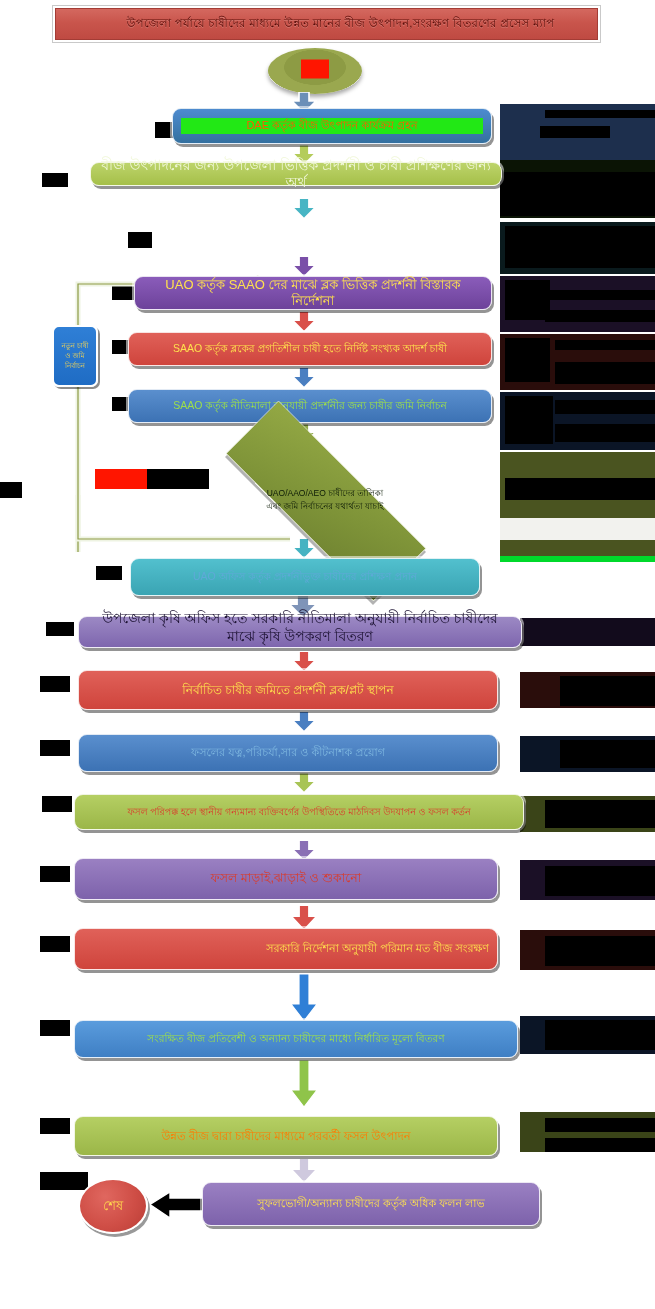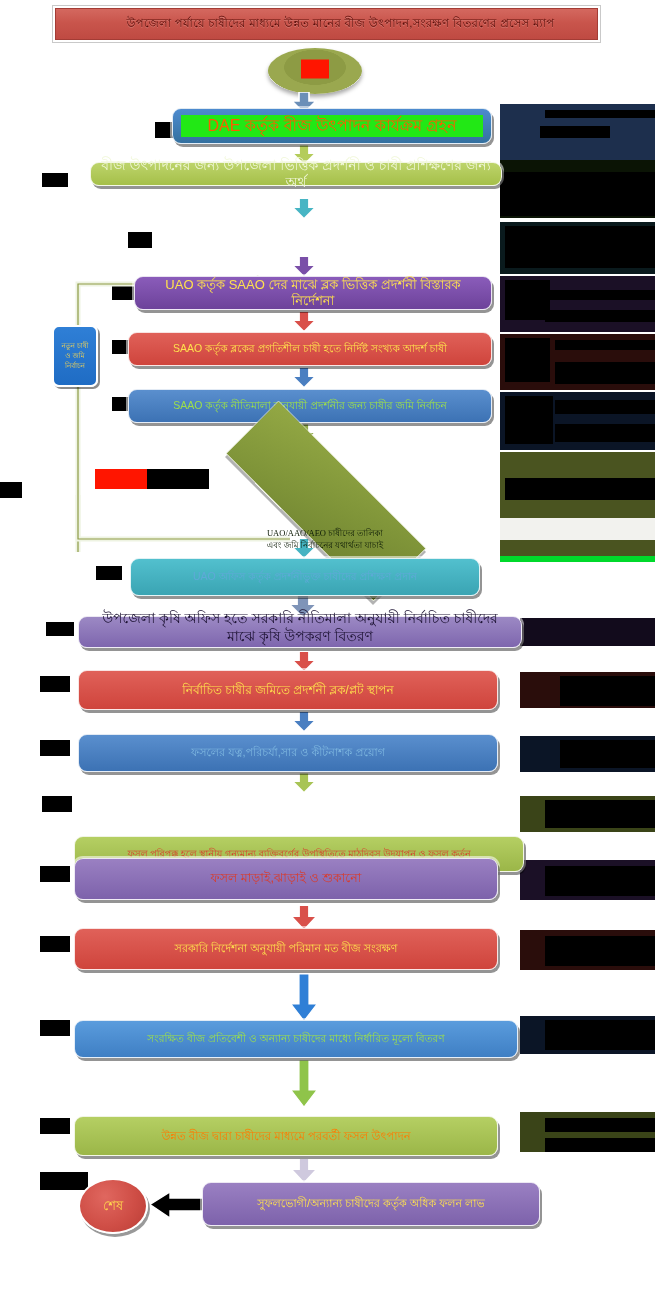--- a/index.html
+++ b/index.html
@@ -48,21 +48,21 @@
     box-shadow:0 3px 4px rgba(0,0,0,.35);
   }
   .start-core{
     position:absolute;left:50%;top:46%;transform:translate(-50%,-50%);
     width:28px;height:19px;background:#ff1500;
   }
 
   
   .diamond{
     position:absolute;
-    display:flex;align-items:flex-end;justify-content:center;font-family:Liberation Serif, serif;
+    display:flex;align-items:center;justify-content:center;
   }
   .diamond .dshape{
     position:absolute;left:0;top:0;width:100%;height:100%;
     background:linear-gradient(160deg,#93a844 0%,#7e9338 55%,#6d8030 100%);
     transform:rotate(45deg) scale(.707);
     border:1px solid #e9eedb;
     box-shadow:3px 4px 0 rgba(0,0,0,.30);
   }
   .diamond .dtext{
     position:relative;z-index:3;width:74%;text-align:center;
@@ -287,21 +287,21 @@
   </div>
 
   <div class="smallbox" style="left:52px;top:325px;width:46px;height:62px;">
     <div>
       <div>নতুন চাষী</div>
       <div>ও জমি</div>
       <div>নির্বাচন</div>
     </div>
   </div>
 
-  <div class="node" style="left:172px;top:108px;width:320px;height:36px;background:linear-gradient(180deg,#4d8bcf,#34709f);font-size:16px;color:#ff5a00;">
+  <div class="node" style="left:172px;top:108px;width:320px;height:36px;background:linear-gradient(180deg,#4d8bcf,#34709f);font-size:11px;color:#ff5a00;">
     <span style="background:#22e815;padding:1px 4px;">DAE  কর্তৃক  বীজ  উৎপাদন  কার্যক্রম  গ্রহন</span>
   </div>
 
   <div class="node" style="left:90px;top:162px;width:412px;height:24px;background:linear-gradient(180deg,#bdd46b,#a5bf49);font-size:14px;color:#f0f7d8;">
     <span>বীজ উৎপাদনের জন্য উপজেলা ভিত্তিক প্রদর্শনী ও চাষী প্রশিক্ষণের জন্য অর্থ</span>
   </div>
 
 
   <div class="node" style="left:134px;top:276px;width:358px;height:34px;background:linear-gradient(180deg,#8a5cba,#6d429a);font-size:13px;color:#ffe14d;">
     <span>UAO কর্তৃক   SAAO দের  মাঝে  ব্লক  ভিত্তিক  প্রদর্শনী  বিস্তারক  নির্দেশনা</span>
@@ -332,29 +332,29 @@
   </div>
 
   <div class="node" style="left:78px;top:670px;width:420px;height:40px;background:linear-gradient(180deg,#e06159,#cf443c);font-size:12px;color:#ffe14d;">
     <span>নির্বাচিত  চাষীর  জমিতে   প্রদর্শনী  ব্লক/প্লট  স্থাপন</span>
   </div>
 
   <div class="node" style="left:78px;top:734px;width:420px;height:38px;background:linear-gradient(180deg,#5a8fce,#3c72b4);font-size:11px;color:#7fb8e0;">
     <span>ফসলের  যত্ন,পরিচর্যা,সার  ও  কীটনাশক  প্রয়োগ</span>
   </div>
 
-  <div class="node" style="left:74px;top:794px;width:450px;height:36px;background:linear-gradient(180deg,#b5cf63,#9bb648);font-size:9.5px;color:#d93b2b;margin-top:42px;">
+  <div class="node" style="left:74px;top:794px;width:450px;height:36px;background:linear-gradient(180deg,#b5cf63,#9bb648);font-size:9.5px;color:#d93b2b;">
     <span>ফসল  পরিপক্ক  হলে  স্থানীয়  গন্যমান্য  ব্যক্তিবর্গের  উপস্থিতিতে  মাঠদিবস  উদযাপন  ও  ফসল  কর্তন</span>
   </div>
 
   <div class="node" style="left:74px;top:858px;width:424px;height:42px;background:linear-gradient(180deg,#9a80c2,#7d62ab);font-size:12.5px;color:#d93b2b;">
     <span>ফসল  মাড়াই,ঝাড়াই  ও  শুকানো</span>
   </div>
 
-  <div class="node" style="left:74px;top:928px;width:424px;height:42px;background:linear-gradient(180deg,#e06159,#cf443c);font-size:11px;color:#ffe14d;">
+  <div class="node" style="left:74px;top:928px;width:424px;height:42px;background:linear-gradient(180deg,#e06159,#cf443c);font-size:11px;color:#ffe14d;text-align:right;">
     <span>সরকারি  নির্দেশনা  অনুযায়ী  পরিমান  মত  বীজ  সংরক্ষণ</span>
   </div>
 
   <div class="node" style="left:74px;top:1020px;width:444px;height:38px;background:linear-gradient(180deg,#5a9cdd,#3f7fc4);font-size:10.5px;color:#9de04a;">
     <span>সংরক্ষিত  বীজ  প্রতিবেশী  ও  অন্যান্য  চাষীদের  মাধ্যে  নির্ধারিত  মূল্যে  বিতরণ</span>
   </div>
 
   <div class="node" style="left:74px;top:1116px;width:424px;height:40px;background:linear-gradient(180deg,#b5cf63,#9bb648);font-size:11.5px;color:#ff7a00;align-items:center;">
     <span>উন্নত  বীজ  দ্বারা  চাষীদের  মাধ্যমে  পরবর্তী  ফসল  উৎপাদন</span>
   </div>

